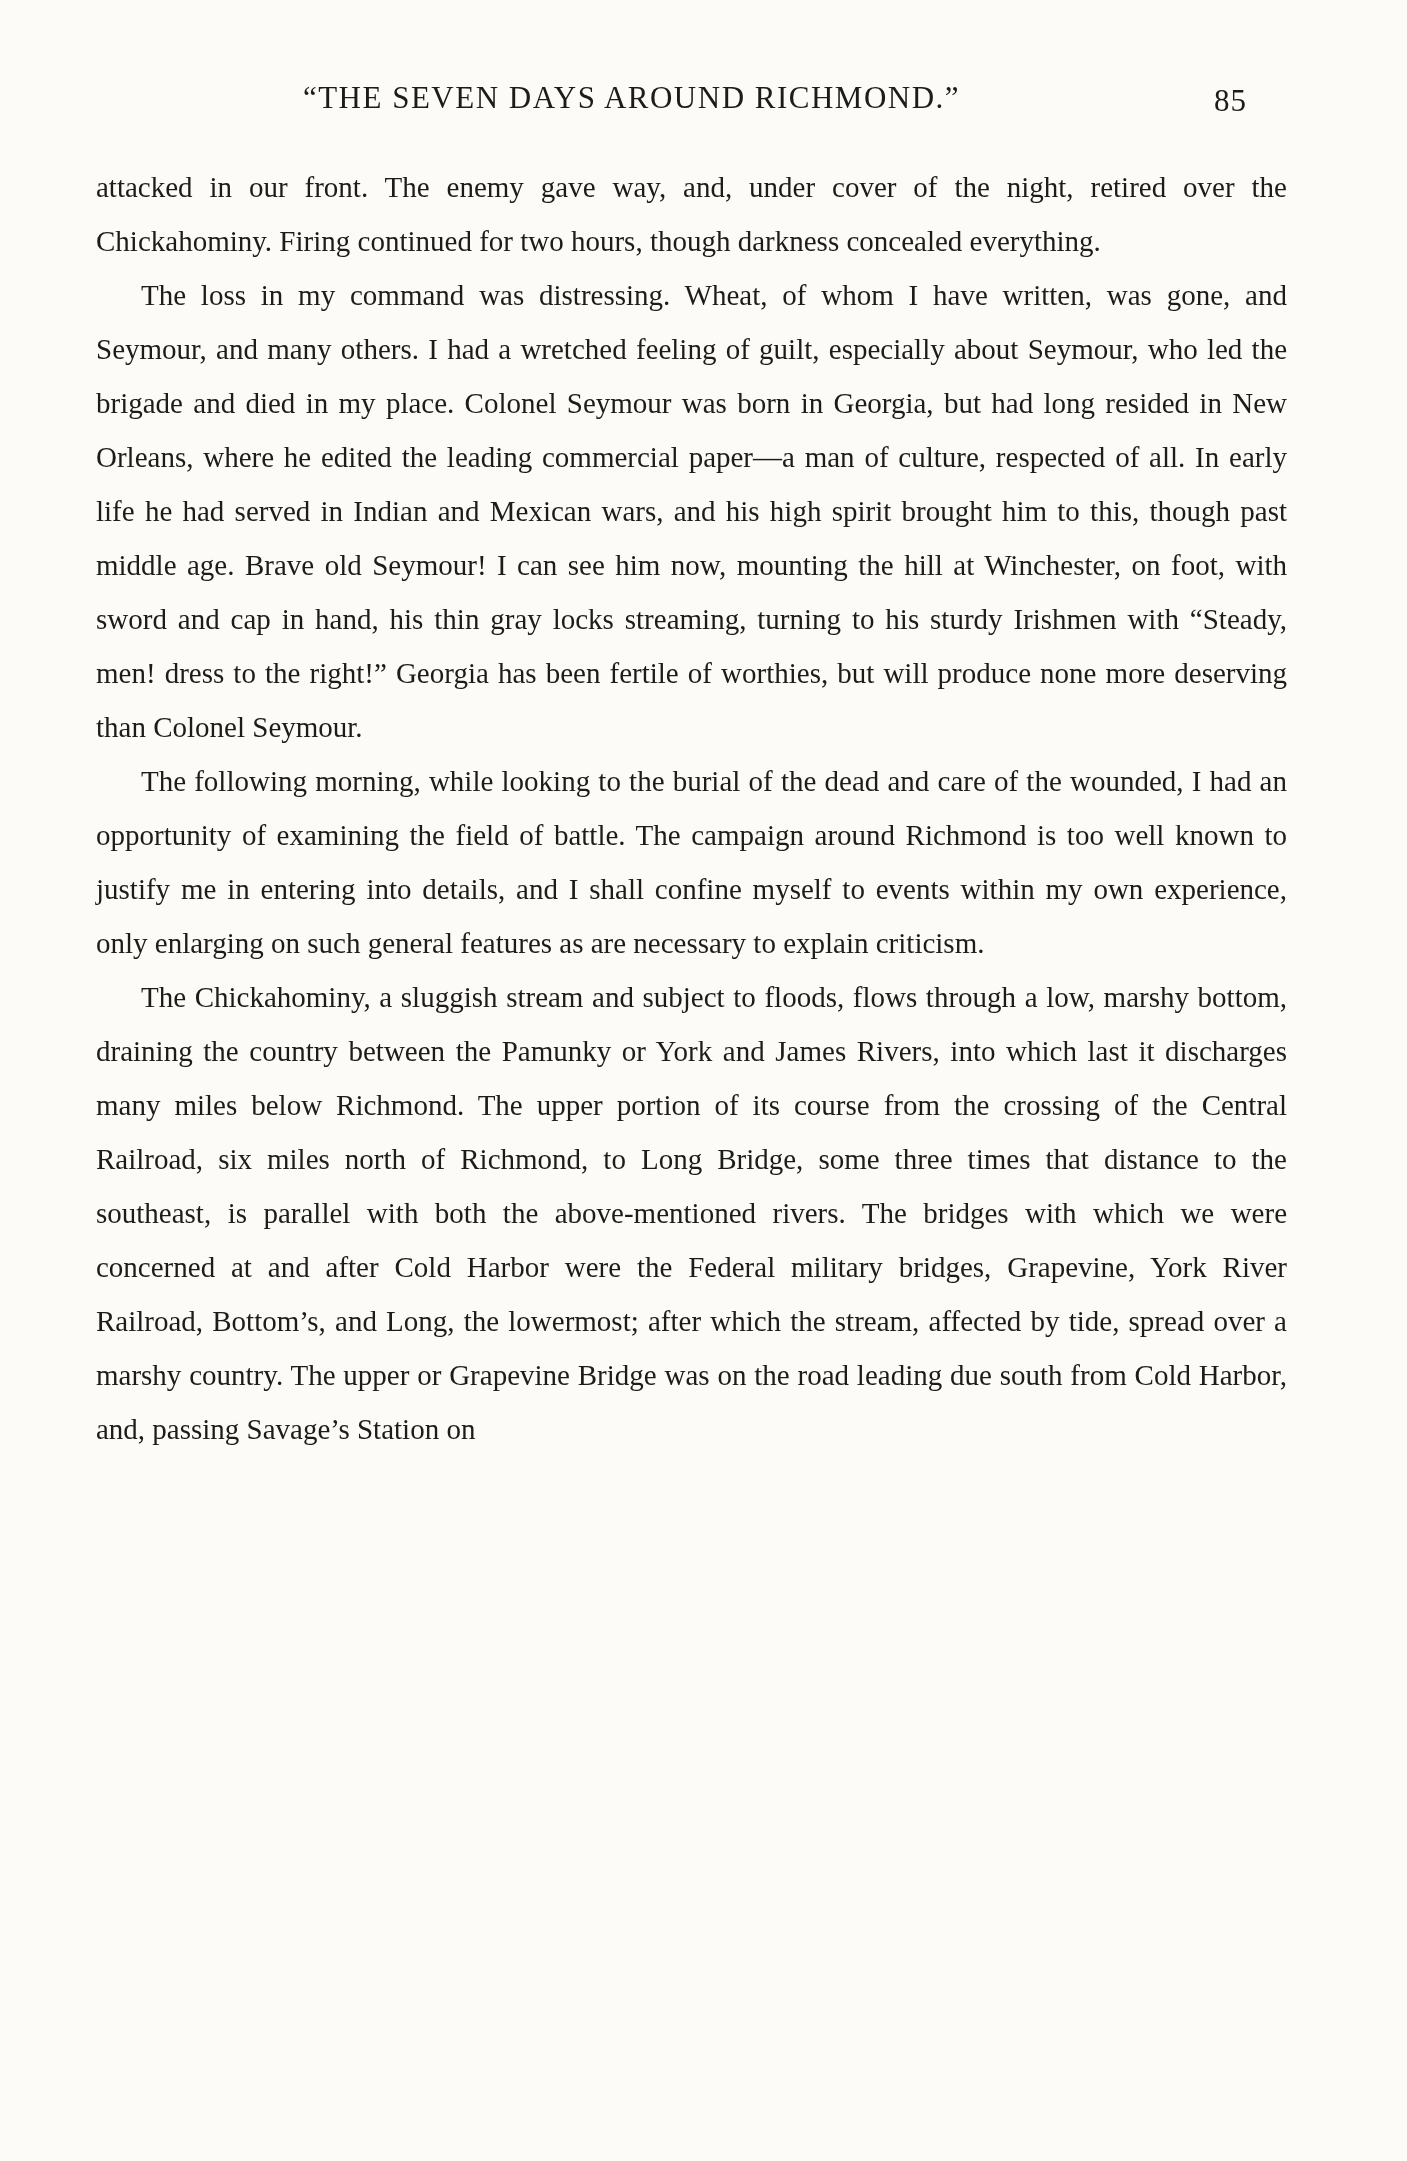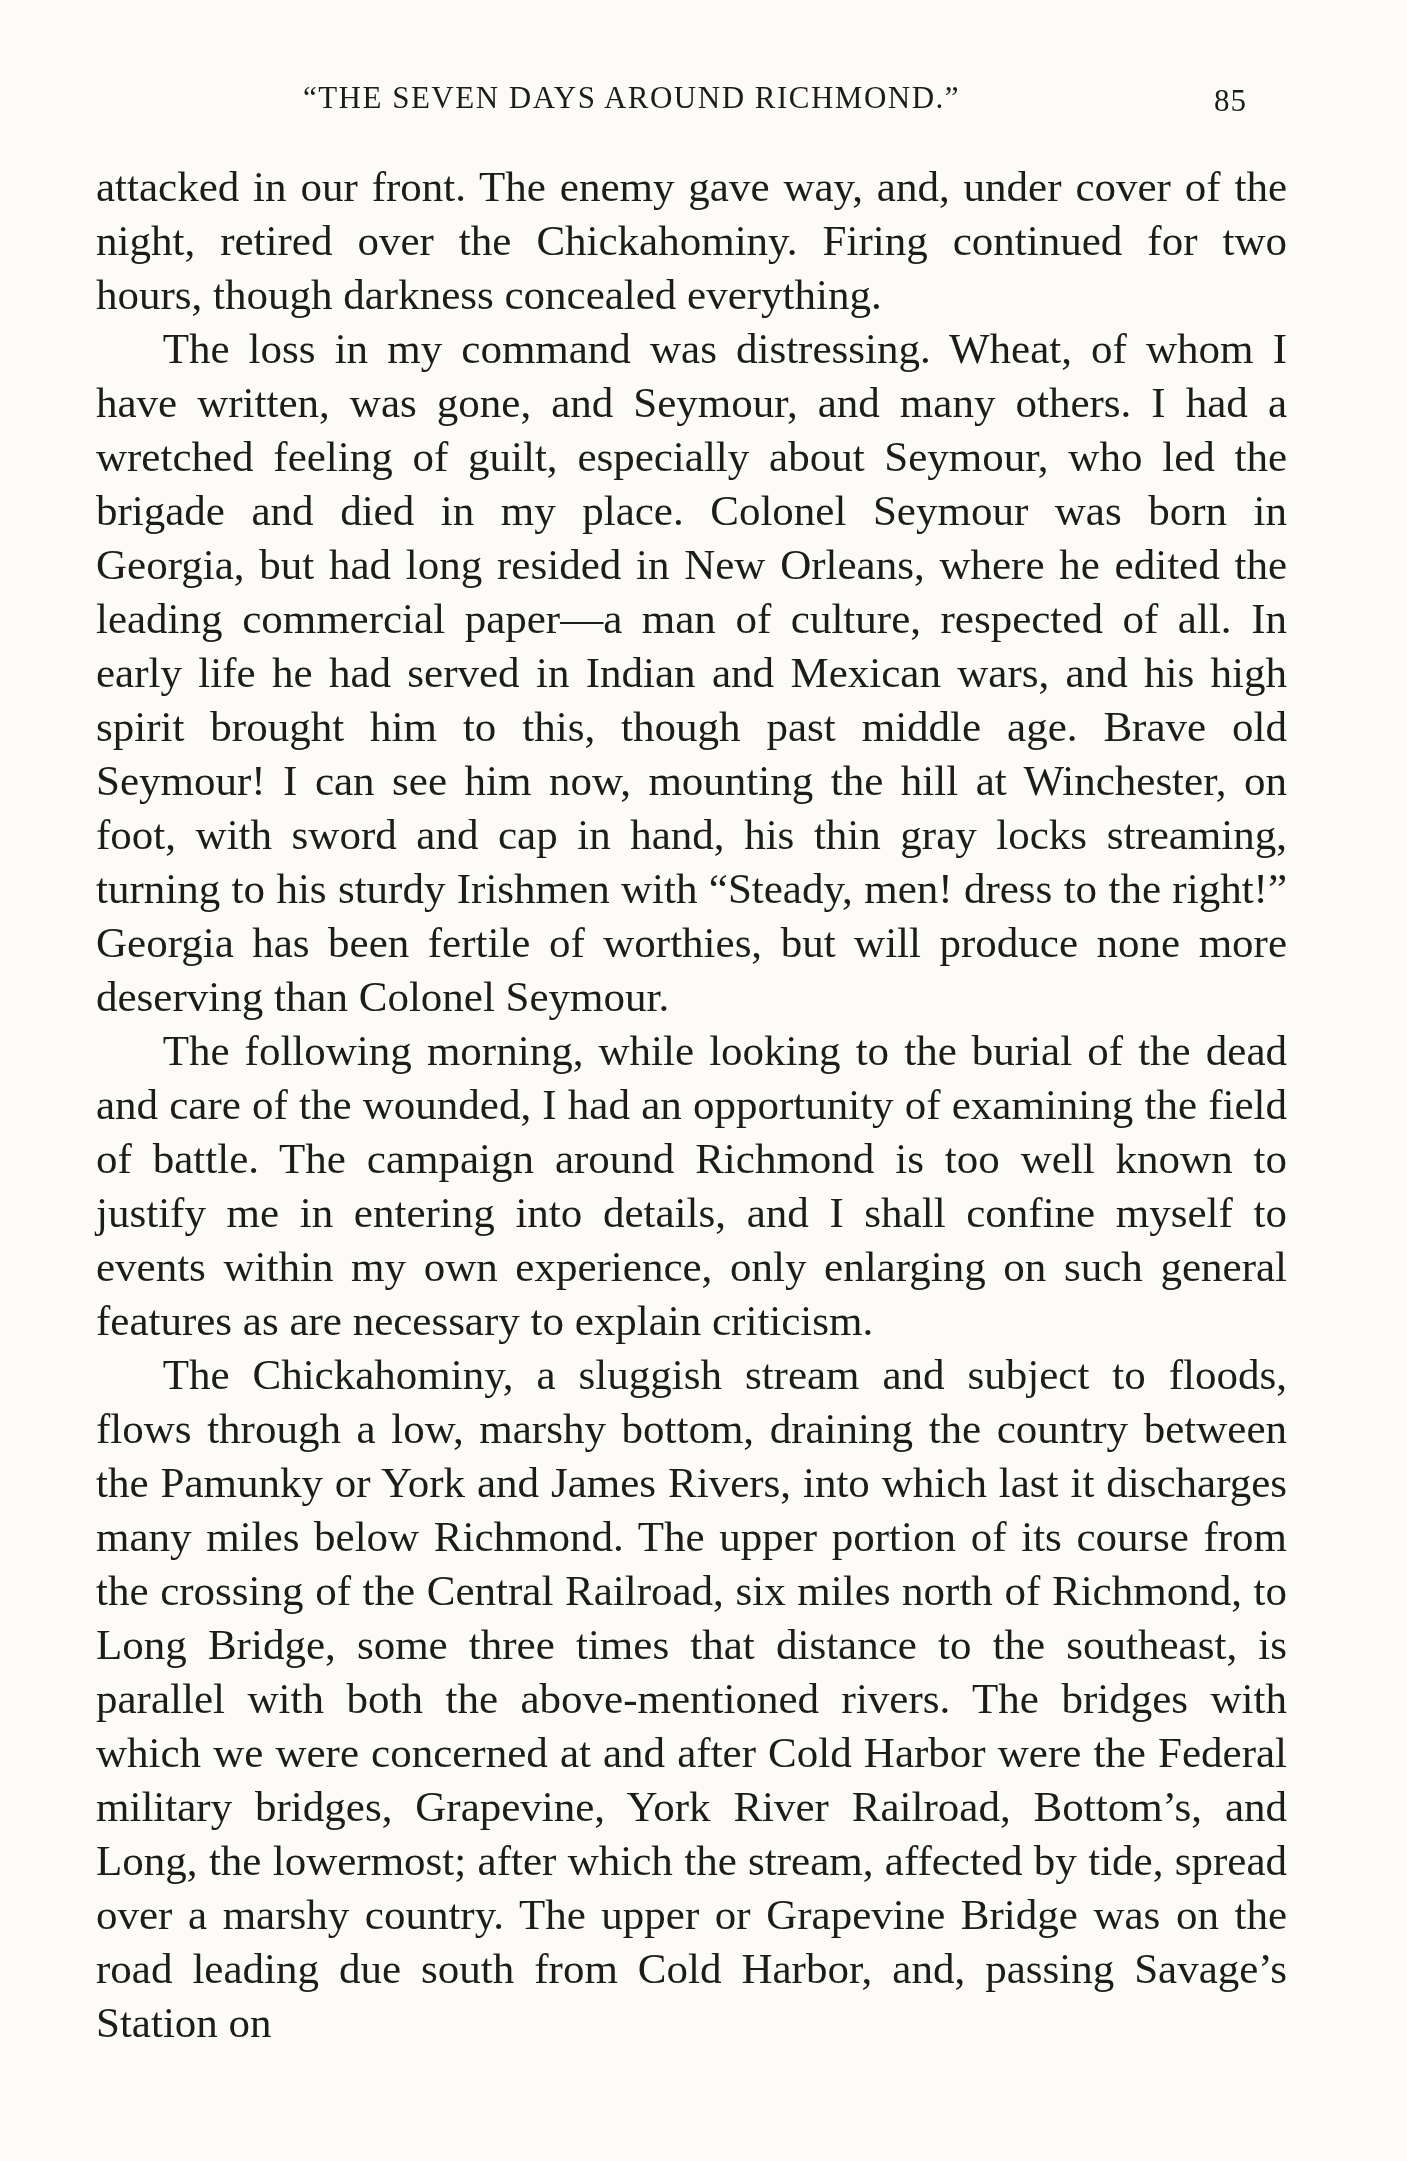--- a/index.html
+++ b/index.html
@@ -34,21 +34,21 @@
     white-space: nowrap;
   }
   .page-number {
     position: absolute;
     right: 40px;
     top: 3px;
     font-size: 31px;
     letter-spacing: 1px;
   }
   .text-block {
-    font-size: 43px;
+    font-size: 29px;
     line-height: 54px;
     text-align: justify;
   }
   .text-block p {
     margin: 0;
     text-indent: 1.55em;
   }
   .text-block p.no-indent {
     text-indent: 0;
   }

